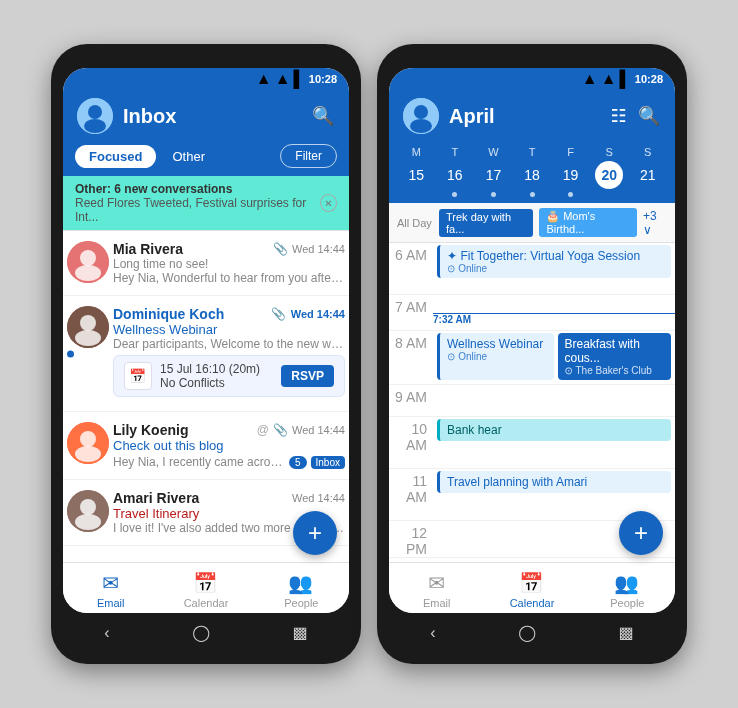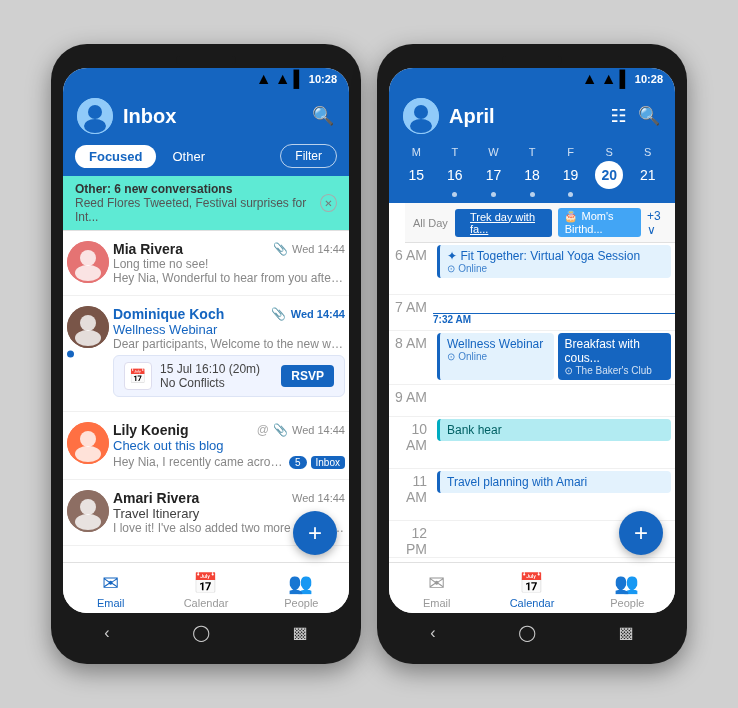--- a/index.html
+++ b/index.html
@@ -216,21 +216,21 @@
     .email-time {
       font-size: 11px;
       color: #888;
     }
     .email-time.unread {
       color: #1565C0;
       font-weight: 600;
     }
     .email-subject {
       font-size: 13px;
-      color: #404040;
+      color: #b91c1c;
       white-space: nowrap;
       overflow: hidden;
       text-overflow: ellipsis;
     }
     .email-subject.highlight {
       color: #1565C0;
       font-weight: 500;
     }
     .email-preview {
       font-size: 12px;
@@ -404,35 +404,33 @@
     }
     
     .all-day-bar {
       background: #f8f8f8;
       border-bottom: 1px solid #e0e0e0;
       display: flex;
       align-items: center;
       padding: 5px 8px;
       gap: 6px;
       font-size: 12px;
-      margin-left: 16px;
     }
     .all-day-label {
       color: #888;
       font-size: 11px;
       min-width: 36px;
     }
     .event-chip {
       background: #1565C0;
       color: #fff;
       border-radius: 3px;
-      padding: 2px 15px;
+      padding: 2px 7px;
       font-size: 11px;
       font-weight: 500;
-      text-decoration: underline;
     }
     .event-chip-blue {
       background: #42A5F5;
       color: #fff;
       border-radius: 3px;
       padding: 2px 7px;
       font-size: 11px;
     }
     .event-more {
       color: #1565C0;

